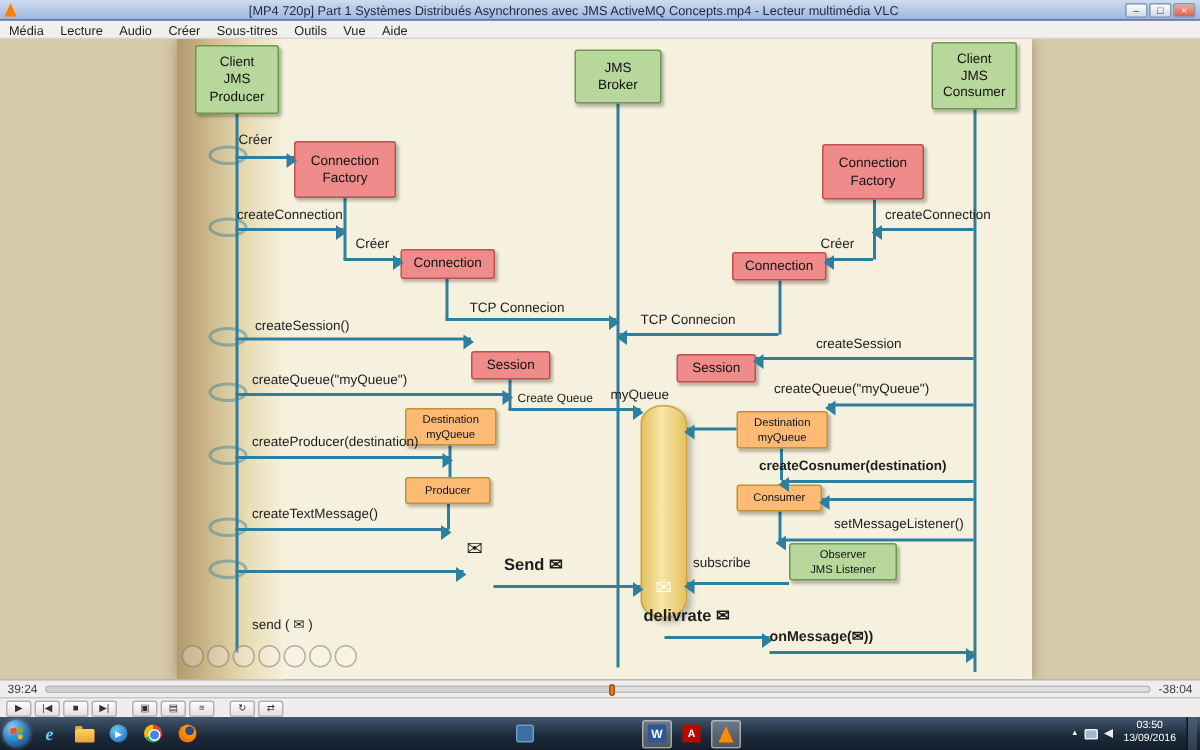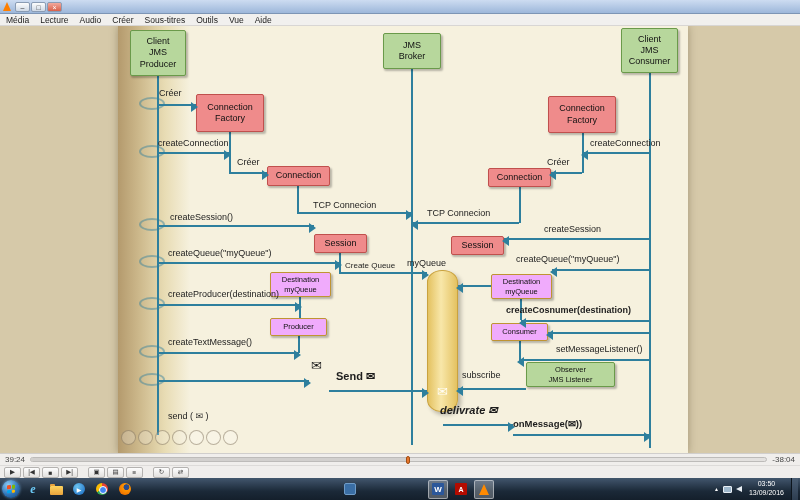--- a/index.html
+++ b/index.html
@@ -20,21 +20,21 @@
   .video { position:relative; height:427px; background:#d6c9a9; overflow:hidden; }
   .paper { position:absolute; left:118px; top:0; width:570px; height:427px; background:#f6f1de; box-shadow:0 0 8px rgba(60,45,20,.35); }
   .scroll-edge { position:absolute; left:118px; top:0; width:72px; height:427px;
     background:linear-gradient(90deg,#b49a6d 0,#cdb98c 30%,#e8dcb4 65%,#f6f1de 100%); }
 
   .slide-title { position:absolute; font-family:"Liberation Serif", serif; font-weight:bold; font-size:18px; letter-spacing:.5px; color:#b23a2e; }
 
   .actor, .pinkbox, .yellowbox, .obsbox { position:absolute; display:flex; align-items:center; justify-content:center; text-align:center; white-space:pre-line; line-height:1.25; border-radius:2px; box-shadow:1.5px 2px 2px rgba(0,0,0,.25); }
   .actor  { background:#b7d79c; border:1px solid #6a9a4a; font-size:9px; color:#111; }
   .pinkbox{ background:#ef8b8b; border:1px solid #c0504d; font-size:9px; color:#111; }
-  .yellowbox { background:#f0abfc; border:1px solid #bf9433; font-size:7.5px; color:#111; }
+  .yellowbox { background:#fdba74; border:1px solid #bf9433; font-size:7.5px; color:#111; }
   .obsbox { background:#b7d79c; border:1px solid #6a9a4a; font-size:7.5px; color:#111; }
 
   .lifeline { position:absolute; width:2px; background:#2e7f9d; }
 
   .arr { position:absolute; height:0; border-top:2px solid #2e7f9d; }
   .arr.r::after { content:""; position:absolute; right:-2px; top:-4px; width:0; height:0; border:5px solid transparent; border-right:0; border-left:7px solid #2e7f9d; }
   .arr.l::before { content:""; position:absolute; left:-2px; top:-4px; width:0; height:0; border:5px solid transparent; border-left:0; border-right:7px solid #2e7f9d; }
 
   .lbl { position:absolute; font-size:9px; color:#1d1d1d; white-space:nowrap; }
   .lbl.sm { font-size:8px; }
@@ -88,20 +88,21 @@
   .mon { width:9px; height:7px; border:1px solid #e8eef4; background:#9fb8cc; border-radius:1px; }
   .spk { width:0; height:0; border-top:3px solid transparent; border-bottom:3px solid transparent; border-right:6px solid #e8eef4; }
   .clock { color:#fff; font-size:7px; line-height:1.25; text-align:center; padding:0 3px; }
   .showdesk { width:7px; height:22px; background:linear-gradient(#4a5d73,#2d3d50); border-left:1px solid #0d151d; }
 </style>
 </head>
 <body>
 
 <div class="titlebar">
   <div class="cone"></div>
+  <div class="title">[MP4 720p] Part 1 Systèmes Distribués Asynchrones avec JMS ActiveMQ Concepts.mp4 - Lecteur multimédia VLC</div>
   <div class="winbtns">
     <span class="wb">–</span>
     <span class="wb">□</span>
     <span class="wb close">×</span>
   </div>
 </div>
 
 <div class="menubar">
   <span>Média</span>
   <span>Lecture</span>
@@ -149,21 +150,21 @@
   <div class="pinkbox" style="left:488px;top:142px;width:63px;height:19px;">Connection</div>
   <div class="pinkbox" style="left:451px;top:210px;width:53px;height:19px;">Session</div>
 
   <div class="yellowbox" style="left:270px;top:246px;width:61px;height:25px;">Destination
 myQueue</div>
   <div class="yellowbox" style="left:270px;top:292px;width:57px;height:18px;">Producer</div>
   <div class="yellowbox" style="left:491px;top:248px;width:61px;height:25px;">Destination
 myQueue</div>
   <div class="yellowbox" style="left:491px;top:297px;width:57px;height:18px;">Consumer</div>
 
-  <div class="obsbox" style="left:526px;top:336px;width:89px;height:25px;">Observer
+  <div class="obsbox" style="left:526px;top:336px;width:72px;height:25px;">Observer
 JMS Listener</div>
 
   <div class="queue">
     <span>✉</span>
   </div>
 
   <div class="arr r" style="left:157px;top:78px;width:39px;"></div>
   <div class="arr r" style="left:157px;top:126px;width:72px;"></div>
   <div class="arr r" style="left:229px;top:146px;width:38px;"></div>
   <div class="arr r" style="left:297px;top:186px;width:114px;"></div>
@@ -203,21 +204,21 @@
   <div class="lbl b" style="left:336px;top:344px;">Send ✉</div>
 
   <div class="lbl" style="left:590px;top:112px;">createConnection</div>
   <div class="lbl" style="left:547px;top:131px;">Créer</div>
   <div class="lbl" style="left:427px;top:182px;">TCP Connecion</div>
   <div class="lbl" style="left:544px;top:198px;">createSession</div>
   <div class="lbl" style="left:516px;top:228px;">createQueue("myQueue")</div>
   <div class="lbl" style="left:506px;top:279px;font-weight:bold;">createCosnumer(destination)</div>
   <div class="lbl" style="left:512px;top:318px;padding-left:44px;">setMessageListener()</div>
   <div class="lbl" style="left:462px;top:344px;">subscribe</div>
-  <div class="lbl b" style="left:440px;top:378px;font-style:italic;">delivrate ✉</div>
+  <div class="lbl b" style="left:429px;top:378px;">delivrate ✉</div>
   <div class="lbl b" style="left:513px;top:392px;font-size:9.5px;text-align:center;">onMessage(✉))</div>
 
   <div class="swirl" style="left:139px;top:71px;"></div>
   <div class="swirl" style="left:139px;top:119px;"></div>
   <div class="swirl" style="left:139px;top:192px;"></div>
   <div class="swirl" style="left:139px;top:229px;"></div>
   <div class="swirl" style="left:139px;top:271px;"></div>
   <div class="swirl" style="left:139px;top:319px;"></div>
   <div class="swirl" style="left:139px;top:347px;"></div>
 

